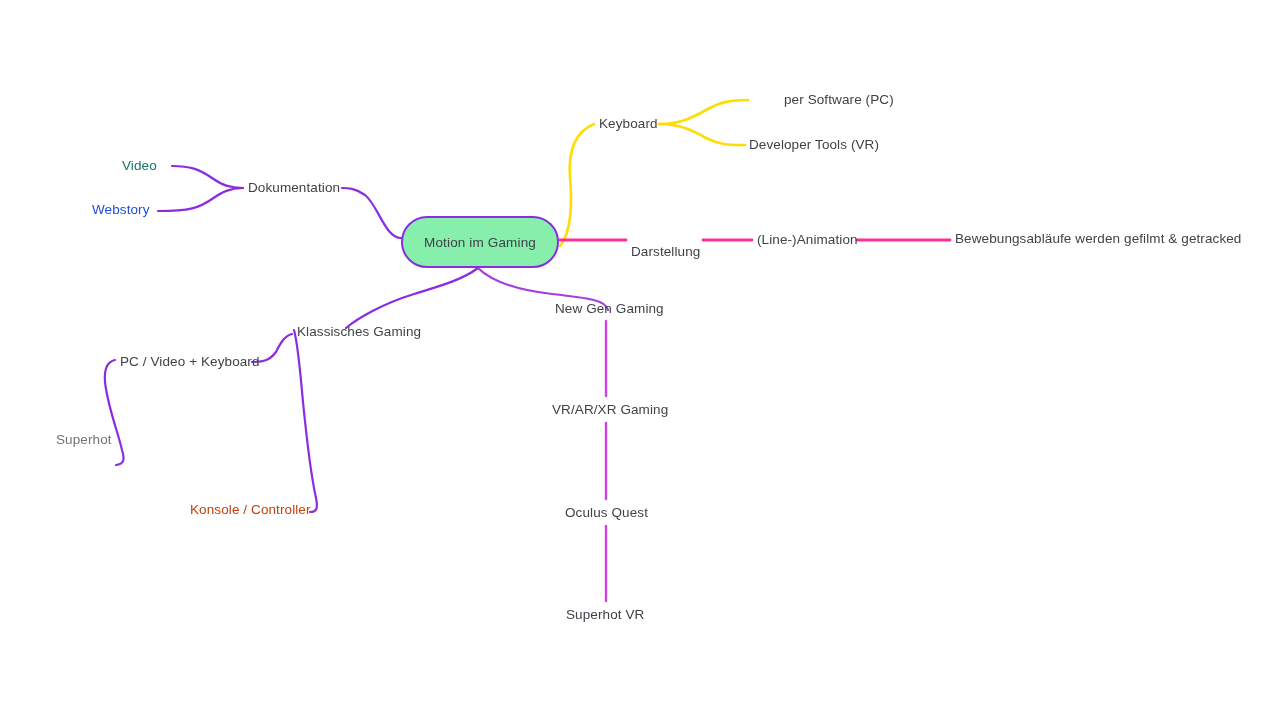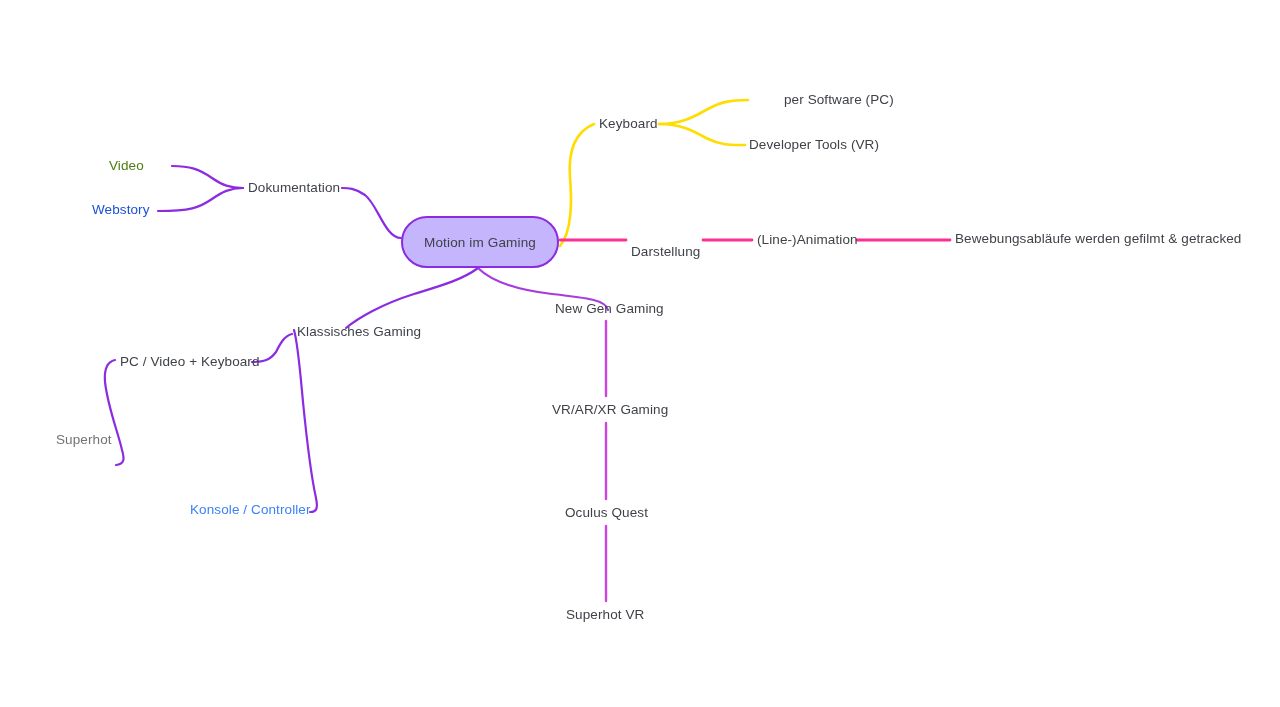--- a/index.html
+++ b/index.html
@@ -35,21 +35,21 @@
     letter-spacing: 0.1px;
   }
   
   .node.anchor-left  { transform: translate(0, -50%); }
 
   #root-node {
     position: absolute;
     box-sizing: border-box;
     border: 2.2px solid #8b2be2;
     border-radius: 26px;
-    background: #c4b5fd;
+    background: #86efac;
     color: #3f4248;
     font-size: 13.5px;
     display: flex;
     align-items: center;
     justify-content: center;
     white-space: nowrap;
     letter-spacing: 0.15px;
   }
 </style>
 </head>
@@ -73,32 +73,32 @@
       <path d="M 294 330 C 298 344 300 370 303 402 C 307 442 312 480 316 498 C 318 508 317 512 310 512" fill="none" stroke="#8b2be2" stroke-width="2.2" stroke-linecap="round"></path>
       <path d="M 478 268 C 492 282 518 290 552 294 C 588 298 606 300 608 310" fill="none" stroke="#a63ce0" stroke-width="2.2" stroke-linecap="round"></path>
       <path d="M 606 321 L 606 396" fill="none" stroke="#cc44dd" stroke-width="2.4" stroke-linecap="round"></path>
       <path d="M 606 423 L 606 499" fill="none" stroke="#cc44dd" stroke-width="2.4" stroke-linecap="round"></path>
       <path d="M 606 526 L 606 601" fill="none" stroke="#cc44dd" stroke-width="2.4" stroke-linecap="round"></path>
     </svg>
 
   <div id="root-node" style="left: 401px; top: 216px; width: 158px; height: 52px; border-color: rgb(139, 43, 226);">Motion im Gaming</div>
 
   <div id="node-layer">
-      <div class="node anchor-left" style="left: 109px; top: 166px; color: #4d7c0f;">Video</div>
+      <div class="node anchor-left" style="left: 122px; top: 166px; color: #0f766e;">Video</div>
       <div class="node anchor-left" style="left: 92px; top: 210px; color: #1d4ed8;">Webstory</div>
       <div class="node anchor-left" style="left: 248px; top: 188px; color: rgb(63, 66, 72);">Dokumentation</div>
       <div class="node anchor-left" style="left: 599px; top: 124px; color: rgb(63, 66, 72);">Keyboard</div>
       <div class="node anchor-left" style="left: 752px; top: 100px; color: rgb(63, 66, 72); padding-left: 32px;">per Software (PC)</div>
       <div class="node anchor-left" style="left: 749px; top: 145px; color: rgb(63, 66, 72); text-align: center;">Developer Tools (VR)</div>
       <div class="node anchor-left" style="left: 631px; top: 240px; color: rgb(63, 66, 72); margin-top: 12px;">Darstellung</div>
       <div class="node anchor-left" style="left: 757px; top: 240px; color: rgb(63, 66, 72);">(Line-)Animation</div>
       <div class="node anchor-left" style="left: 955px; top: 239px; color: rgb(63, 66, 72);">Bewebungsabläufe werden gefilmt &amp; getracked</div>
       <div class="node anchor-left" style="left: 297px; top: 332px; color: rgb(63, 66, 72);">Klassisches Gaming</div>
       <div class="node anchor-left" style="left: 120px; top: 362px; color: rgb(63, 66, 72);">PC / Video + Keyboard</div>
       <div class="node anchor-left" style="left: 56px; top: 440px; color: #737373;">Superhot</div>
-      <div class="node anchor-left" style="left: 190px; top: 510px; color: #3b82f6;">Konsole / Controller</div>
+      <div class="node anchor-left" style="left: 190px; top: 510px; color: #c2410c;">Konsole / Controller</div>
       <div class="node anchor-left" style="left: 555px; top: 309px; color: rgb(63, 66, 72);">New Gen Gaming</div>
       <div class="node anchor-left" style="left: 552px; top: 410px; color: rgb(63, 66, 72);">VR/AR/XR Gaming</div>
       <div class="node anchor-left" style="left: 565px; top: 513px; color: rgb(63, 66, 72);">Oculus Quest</div>
       <div class="node anchor-left" style="left: 566px; top: 615px; color: rgb(63, 66, 72);">Superhot VR</div>
     </div>
 
 </div>
 
 </body></html>

